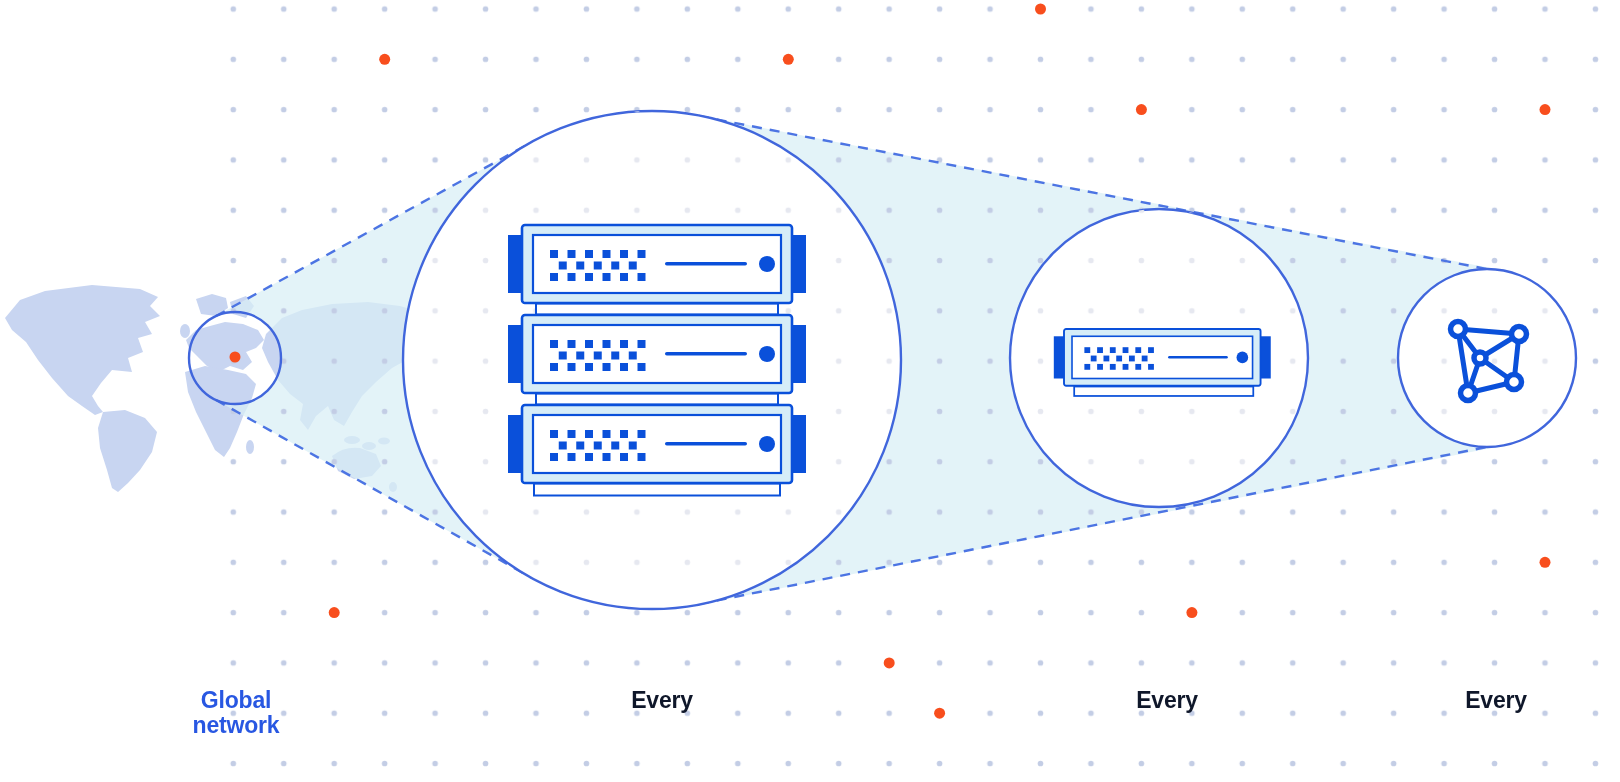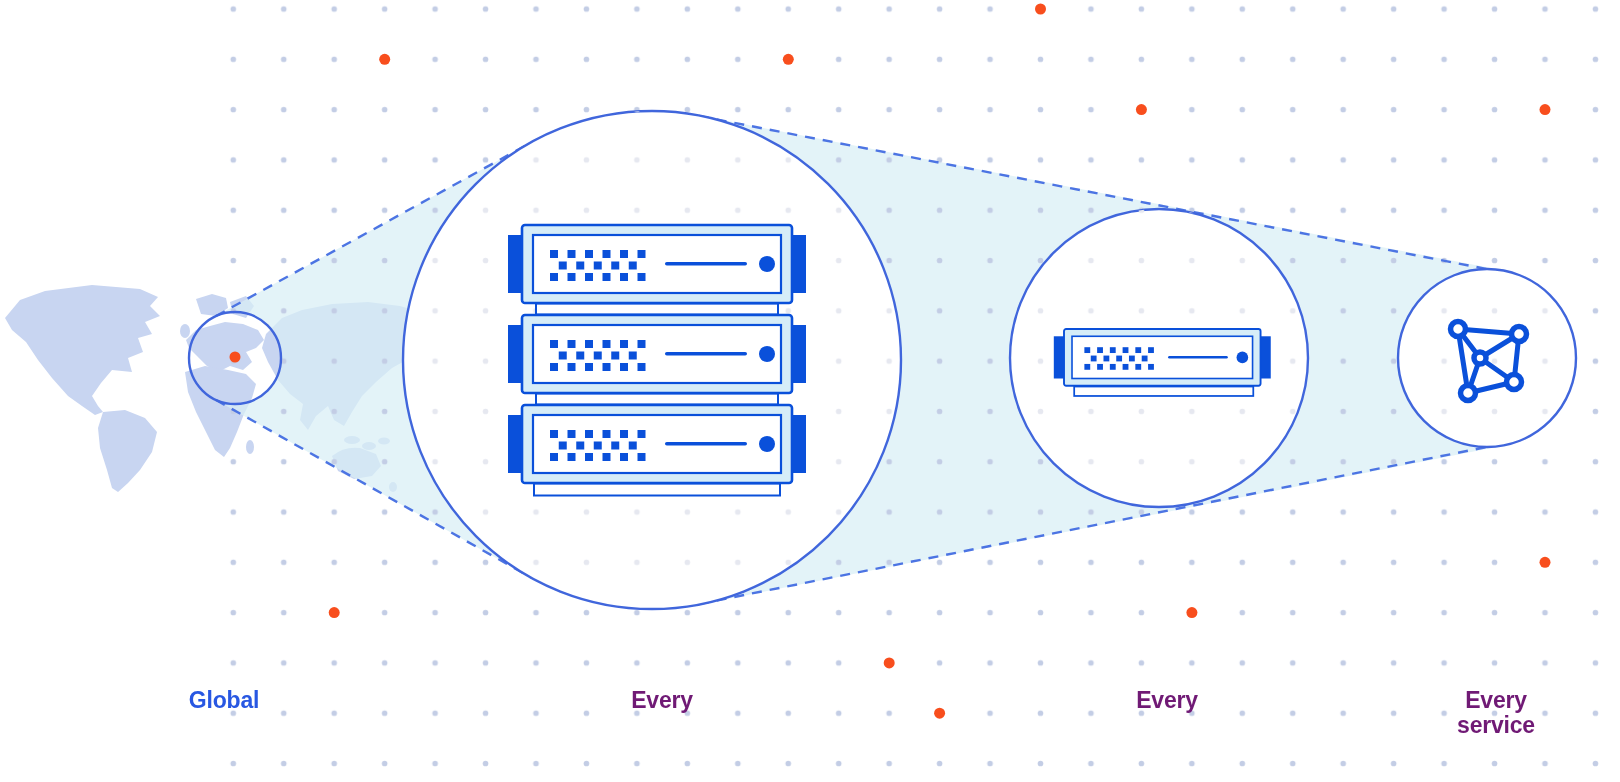--- a/index.html
+++ b/index.html
@@ -1,19 +1,19 @@
 <!DOCTYPE html>
 <html><head>
 <meta charset="utf-8">
 <style>
   html,body{margin:0;padding:0;background:#ffffff;width:1620px;height:782px;overflow:hidden;}
   #stage{position:relative;width:1620px;height:782px;font-family:"Liberation Sans",sans-serif;}
   #art{position:absolute;left:0;top:0;}
   .label{position:absolute;top:688px;width:240px;margin-left:-120px;text-align:center;
-         font-size:23px;line-height:25px;font-weight:700;letter-spacing:-0.2px;color:#701a75;}
+         font-size:23px;line-height:25px;font-weight:700;letter-spacing:-0.2px;color:#0f172a;}
   .label div{white-space:nowrap;}
   .label-blue{color:#2857E2;}
 </style>
 </head>
 <body>
 
 <div id="stage">
 
 <svg id="art" width="1620" height="782" viewBox="0 0 1620 782">
   <defs>
@@ -149,27 +149,27 @@
     <g fill="#ffffff" stroke-width="5.5">
       <circle cx="1458" cy="329" r="7.5"></circle>
       <circle cx="1519" cy="334" r="7.5"></circle>
       <circle cx="1514" cy="382" r="7.5"></circle>
       <circle cx="1468" cy="393" r="7.5"></circle>
       <circle cx="1480" cy="358" r="6"></circle>
     </g>
   </g>
 </svg>
 
-<div class="label label-blue" style="left:224px">
+<div class="label label-blue" style="left:236px">
   <div>Global</div>
+  <div>network</div>
 </div>
 <div class="label" style="left:662px">
   <div>Every</div>
 </div>
 <div class="label" style="left:1167px">
   <div>Every</div>
 </div>
 <div class="label" style="left:1496px">
   <div>Every</div>
-  <div>service</div>
 </div>
 
 </div>
 
 </body></html>

